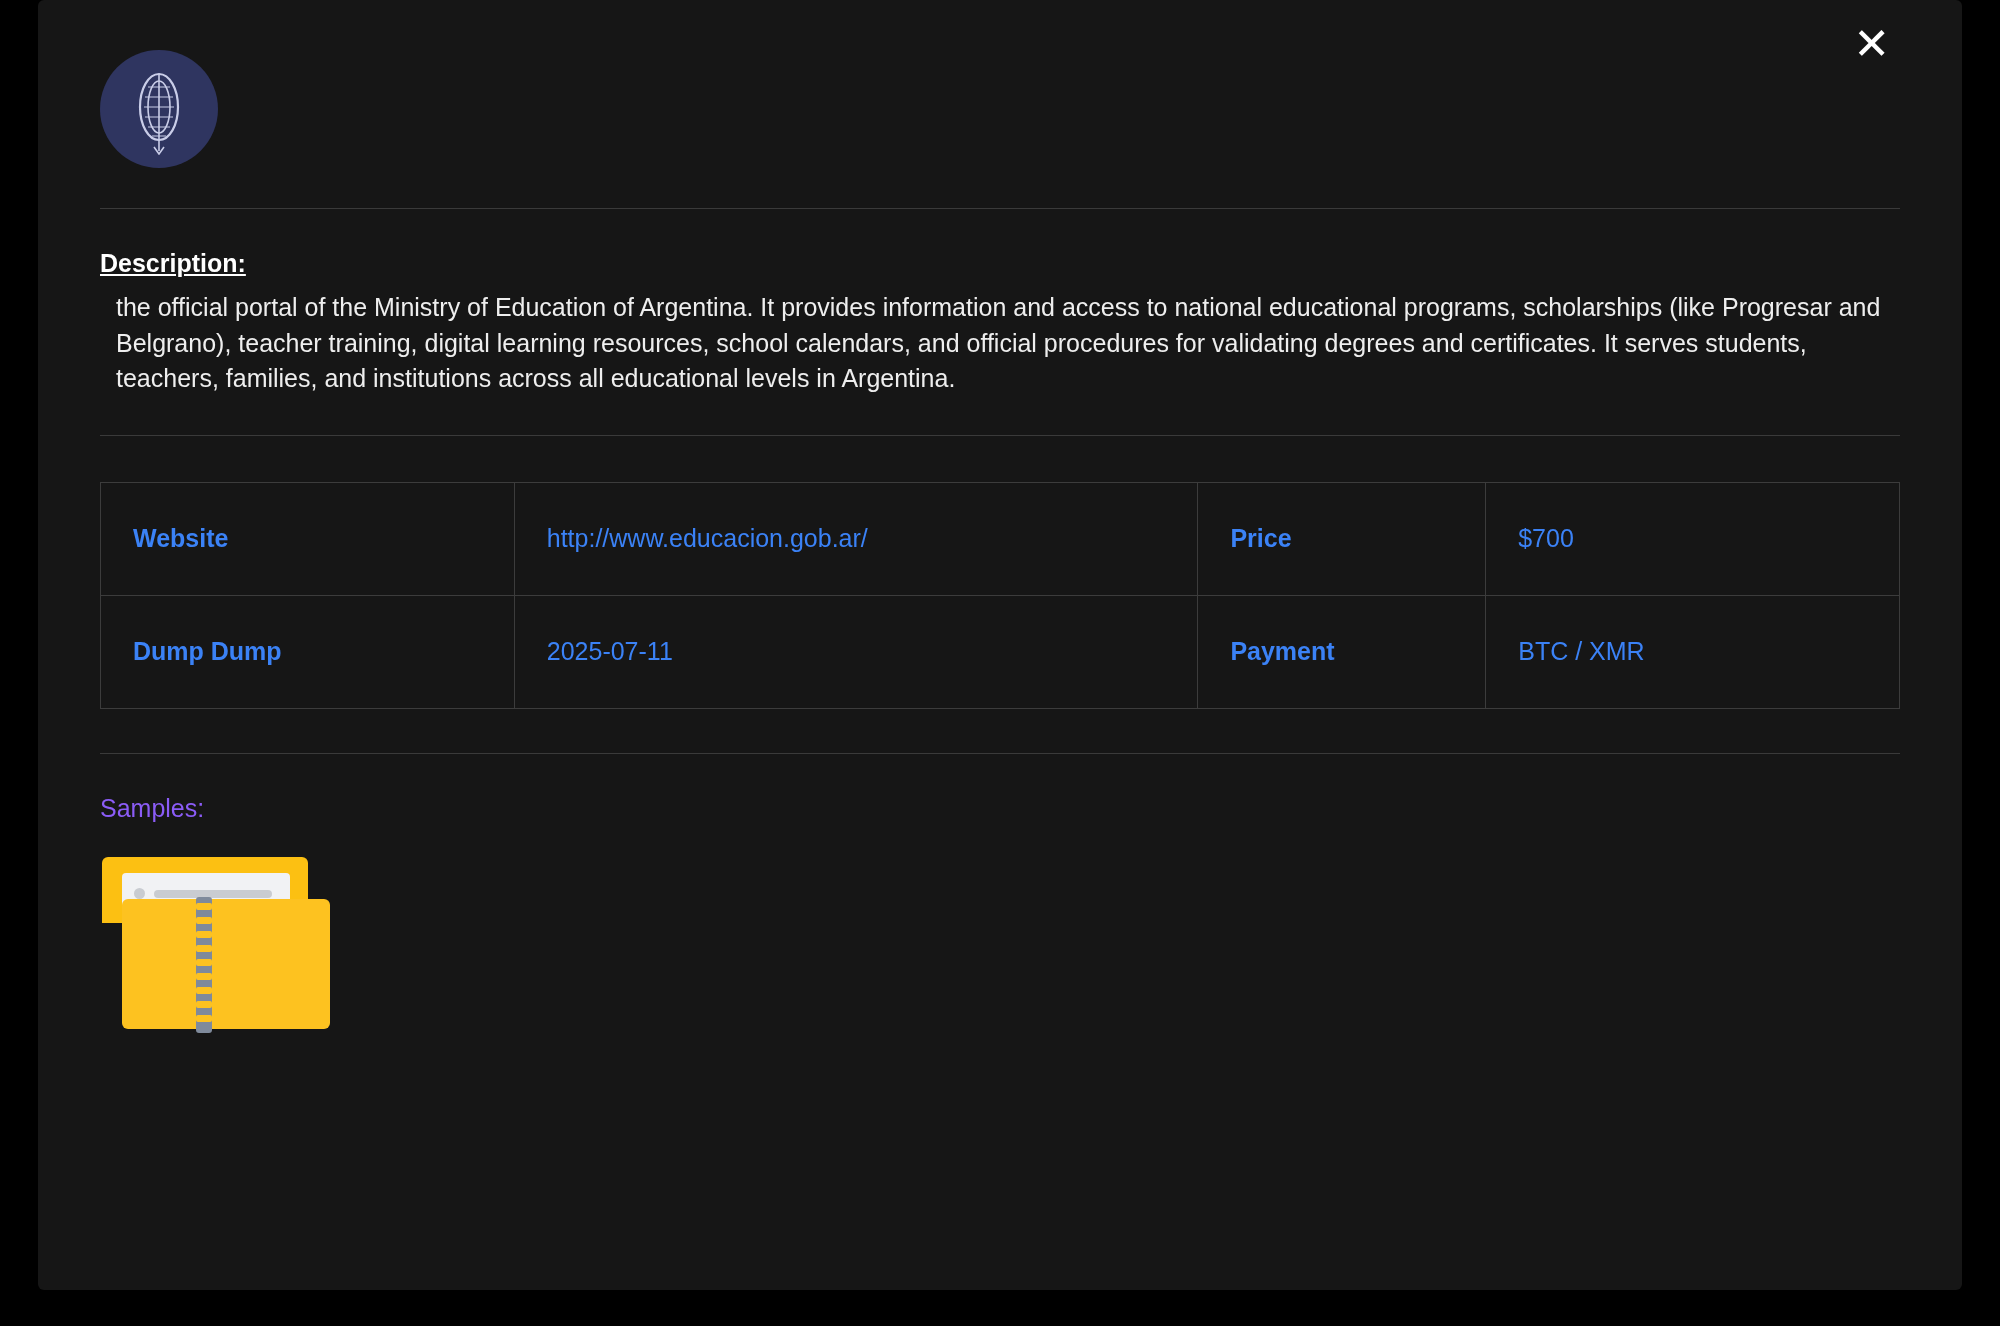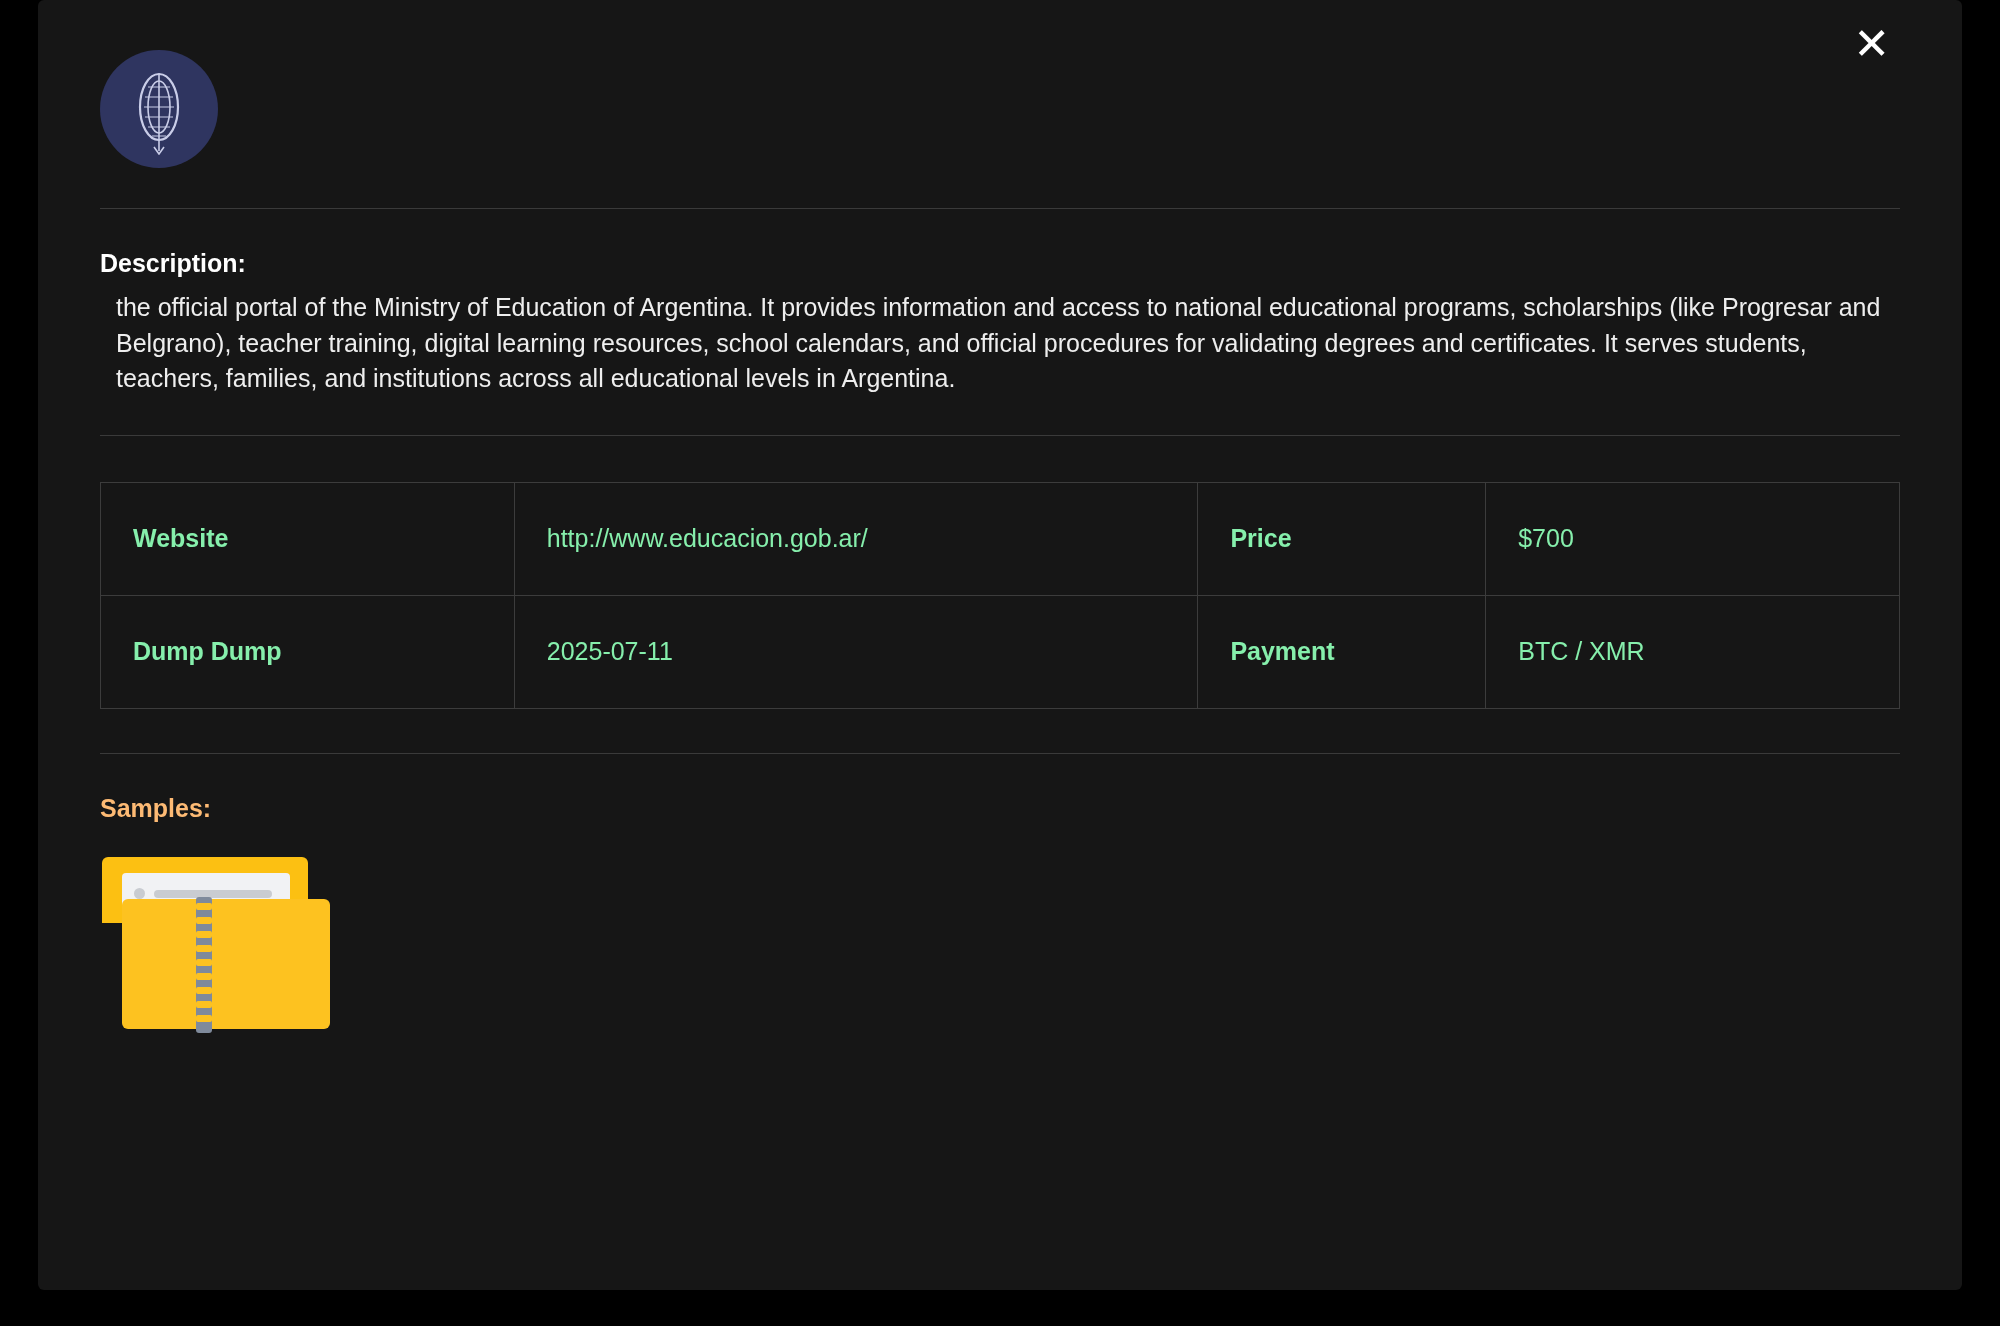--- a/index.html
+++ b/index.html
@@ -78,20 +78,21 @@
   .desc-block {
     padding-top: 40px;
     padding-bottom: 38px;
   }
 
   .section-label {
     font-size: 25px;
     font-weight: bold;
     color: #ffffff;
     margin-bottom: 12px;
+    text-decoration: underline;
   }
 
   .desc-text {
     font-size: 25px;
     line-height: 1.42;
     color: #eeeeee;
     max-width: 1830px;
     margin-left: 16px;
   }
 
@@ -104,41 +105,41 @@
   table.info {
     border-collapse: collapse;
     width: 100%;
     table-layout: fixed;
   }
 
   table.info td {
     border: 1px solid #3c3c3c;
     padding: 28px 32px;
     font-size: 25px;
-    color: #86efac;
+    color: #3b82f6;
     height: 56px;
     vertical-align: middle;
   }
 
   td.key { font-weight: bold; }
 
   col.c1 { width: 23%; }
   col.c2 { width: 38%; }
   col.c3 { width: 16%; }
   col.c4 { width: 23%; }
 
   
   .samples-block {
     padding-top: 40px;
   }
 
   .samples-label {
     font-size: 25px;
-    font-weight: bold;
-    color: #fdba74;
+    font-weight: normal;
+    color: #8b5cf6;
     margin-bottom: 34px;
   }
 
   .sample-thumb {
     width: 232px;
     height: 182px;
     position: relative;
     cursor: pointer;
   }
 

